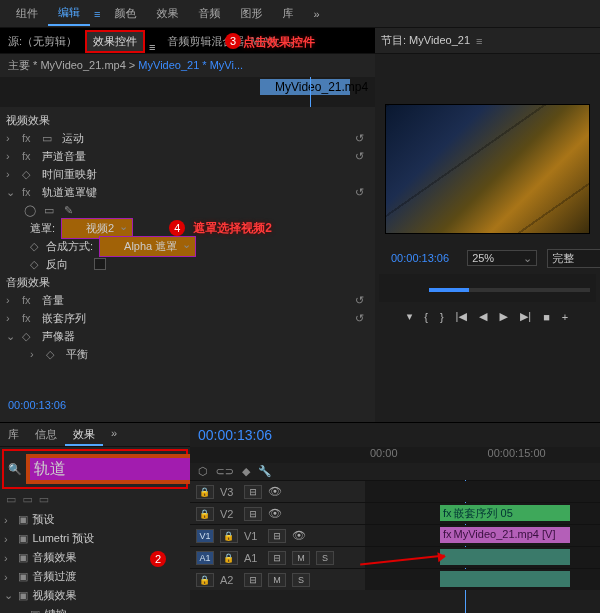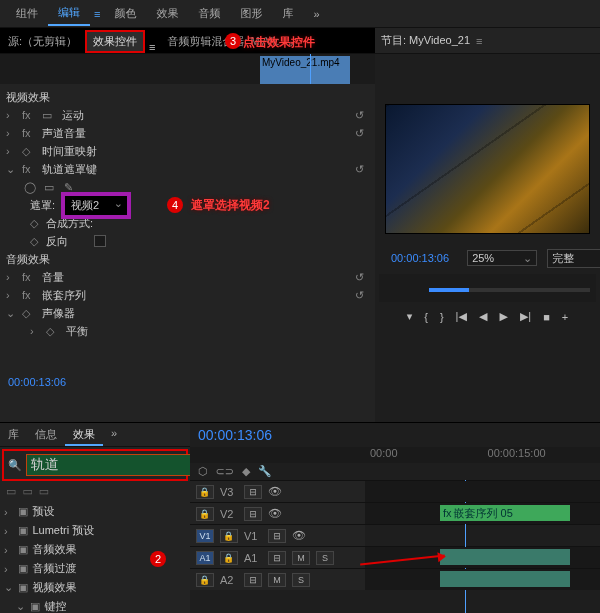--- a/index.html
+++ b/index.html
@@ -17,44 +17,44 @@
 .splitL{display:flex}
 .effects-panel{width:375px;background:#232323}
 .crumb{padding:4px 8px;color:#aaa}
 .crumb a{color:#3b8cff;text-decoration:none}
 .fxlist{padding:2px 0}
 .fxrow{display:flex;align-items:center;padding:2px 6px;gap:6px;height:18px}
 .twisty{width:10px;color:#888;cursor:pointer}
 .fxicon{color:#888;width:14px}
 .chk{width:12px;height:12px;border:1px solid #555;background:#1a1a1a}
 .reset{margin-left:auto;color:#888;width:14px}
-.dd{background:#000000;border:4px solid #a21caf;padding:2px 18px 2px 6px;color:#ccc;position:relative;min-width:70px}
+.dd{background:#a16207;border:1px solid #a21caf;padding:2px 18px 2px 24px;color:#ccc;position:relative;min-width:70px}
 .dd::after{content:"⌄";position:absolute;right:4px;top:1px;color:#888}
 .tc{color:#3b8cff;padding:4px 8px}
 .mini-timeline{height:30px;background:#1b1b1b;position:relative;margin-bottom:2px}
-.mini-clip{position:absolute;left:260px;top:2px;width:90px;height:28px;background:#4a7db5;color:#000;font-size:10px;padding:1px 2px}
+.mini-clip{position:absolute;left:260px;top:2px;width:90px;height:16px;background:#4a7db5;color:#000;font-size:12px;padding:1px 15px}
 .playhead{position:absolute;left:310px;top:0;width:0;height:30px;border-left:1px solid #4fa0ff}
 .right-col{width:225px;background:#1e1e1e}
 .prog-tab{display:flex;height:26px;background:#232323;align-items:center;padding:0 6px;border-bottom:1px solid #111}
 .thumb{margin:50px 10px 10px;height:130px;background:linear-gradient(135deg,#0a1830 0%,#1c2d50 30%,#5b4a15 55%,#a97518 70%,#3b2d0c 100%);border:1px solid #000;position:relative}
 .thumb::before{content:"";position:absolute;inset:0;background:repeating-linear-gradient(145deg,rgba(0,0,0,.25) 0 2px,transparent 2px 90px)}
 .prog-tc{display:flex;align-items:center;padding:4px 8px;gap:10px}
 .zoom{background:#1a1a1a;border:1px solid #444;padding:1px 14px 1px 4px}
 .scrubber{height:28px;background:#1b1b1b;margin:2px 4px;position:relative}
 .scrub-bar{position:absolute;left:50px;right:6px;top:14px;height:4px;background:#333}
 .scrub-blue{position:absolute;left:50px;width:40px;top:14px;height:4px;background:#3b8cff}
 .transport{display:flex;gap:12px;justify-content:center;align-items:center;padding:6px 0;color:#bbb}
 .transport span{cursor:pointer}
 .bottom{position:absolute;top:422px;left:0;right:0;bottom:0;display:flex;border-top:1px solid #000}
 .projcol{width:190px;background:#232323;display:flex;flex-direction:column}
 .proj-tabs{display:flex;height:24px;border-bottom:1px solid #111}
 .ptab{padding:4px 8px;color:#aaa;cursor:pointer}
 .ptab.sel{color:#ddd;border-bottom:2px solid #52a7ff}
 .search{display:flex;align-items:center;padding:3px 4px;gap:4px}
-.search input{flex:1;background:#14532d;border:1px solid #c2410c;color:#ccc;padding:2px 4px;font-size:14px}
+.search input{flex:1;background:#a21caf;border:4px solid #c2410c;color:#ccc;padding:2px 4px;font-size:16px}
 .tree{flex:1;overflow:auto;padding:2px 0}
 .trow{display:flex;align-items:center;padding:2px 4px;gap:4px}
 .trow.d1{padding-left:16px}
 .fld{color:#888}
 .tlcol{flex:1;background:#1e1e1e;display:flex;flex-direction:column;position:relative}
 .tl-tc{color:#3b8cff;padding:4px 8px;font-size:14px}
 .tl-ruler{height:16px;background:#1a1a1a;color:#777;font-size:9px;padding-left:180px}
 .tl-ctrl{display:flex;gap:8px;padding:2px 8px;color:#888;align-items:center}
 .tracks{flex:1;position:relative}
 .track{display:flex;height:22px;border-top:1px solid #111}
@@ -100,20 +100,23 @@
   </div>
   <div class="prog-tab" style="flex:1">
     <span>节目: MyVideo_21</span>
     <span style="margin-left:6px;color:#888">≡</span>
   </div>
 </div>
 
 <div class="splitL" style="height:368px">
 
   <div class="effects-panel">
+    <div class="crumb">
+      <span>主要 * MyVideo_21.mp4</span> &gt; <a href="#">MyVideo_21 * MyVi...</a>
+    </div>
     <div class="mini-timeline">
       <div class="mini-clip">MyVideo_21.mp4</div>
       <div class="playhead"></div>
     </div>
     <div class="fxlist">
       <div class="fxrow">
           <span>视频效果</span>
         </div>
       <div class="fxrow">
           <span class="twisty">›</span>
@@ -146,20 +149,21 @@
         </div>
       <div class="fxrow" style="padding-left:30px">
         <span>遮罩:</span>
         <span class="dd redbox">视频2</span>
         <span class="cnum" style="margin-left:30px">4</span>
         <span class="callout">遮罩选择视频2</span>
       </div>
       <div class="fxrow" style="padding-left:30px">
         <span class="twisty">◇</span>
         <span>合成方式:</span>
+        <span class="dd">Alpha 遮罩</span>
       </div>
       <div class="fxrow" style="padding-left:30px">
         <span class="twisty">◇</span>
         <span>反向</span>
         <span class="chk" style="margin-left:20px"></span>
       </div>
       <div class="fxrow">
           <span>音频效果</span>
         </div>
       <div class="fxrow">
@@ -303,20 +307,23 @@
           </div>
       </div>
       <div class="track">
         <div class="thead">
             <span class="tbtn blue">V1</span>
             <span class="tbtn">🔒</span>
             <span class="vlabel">V1</span>
             <span class="tbtn">⊟</span>
             <span class="eye">👁</span>
           </div>
+        <div class="tbody">
+            <div class="clipV v1"><span style="margin-right:2px">fx</span><span>MyVideo_21.mp4 [V]</span></div>
+          </div>
       </div>
       <div class="track">
         <div class="thead">
             <span class="tbtn blue">A1</span>
             <span class="tbtn">🔒</span>
             <span class="vlabel">A1</span>
             <span class="tbtn">⊟</span>
             <span class="tbtn">M</span>
             <span class="tbtn">S</span>
           </div>

